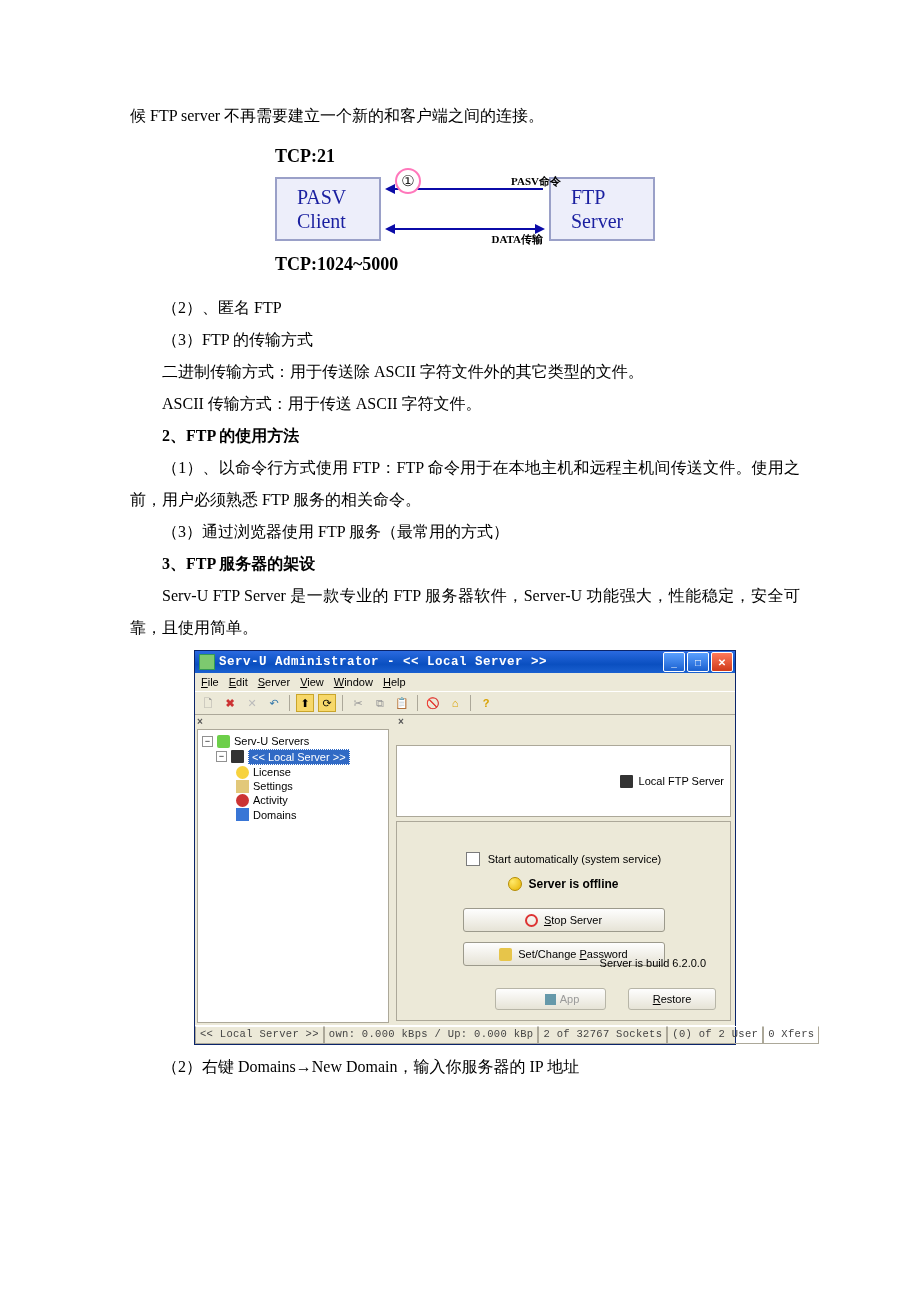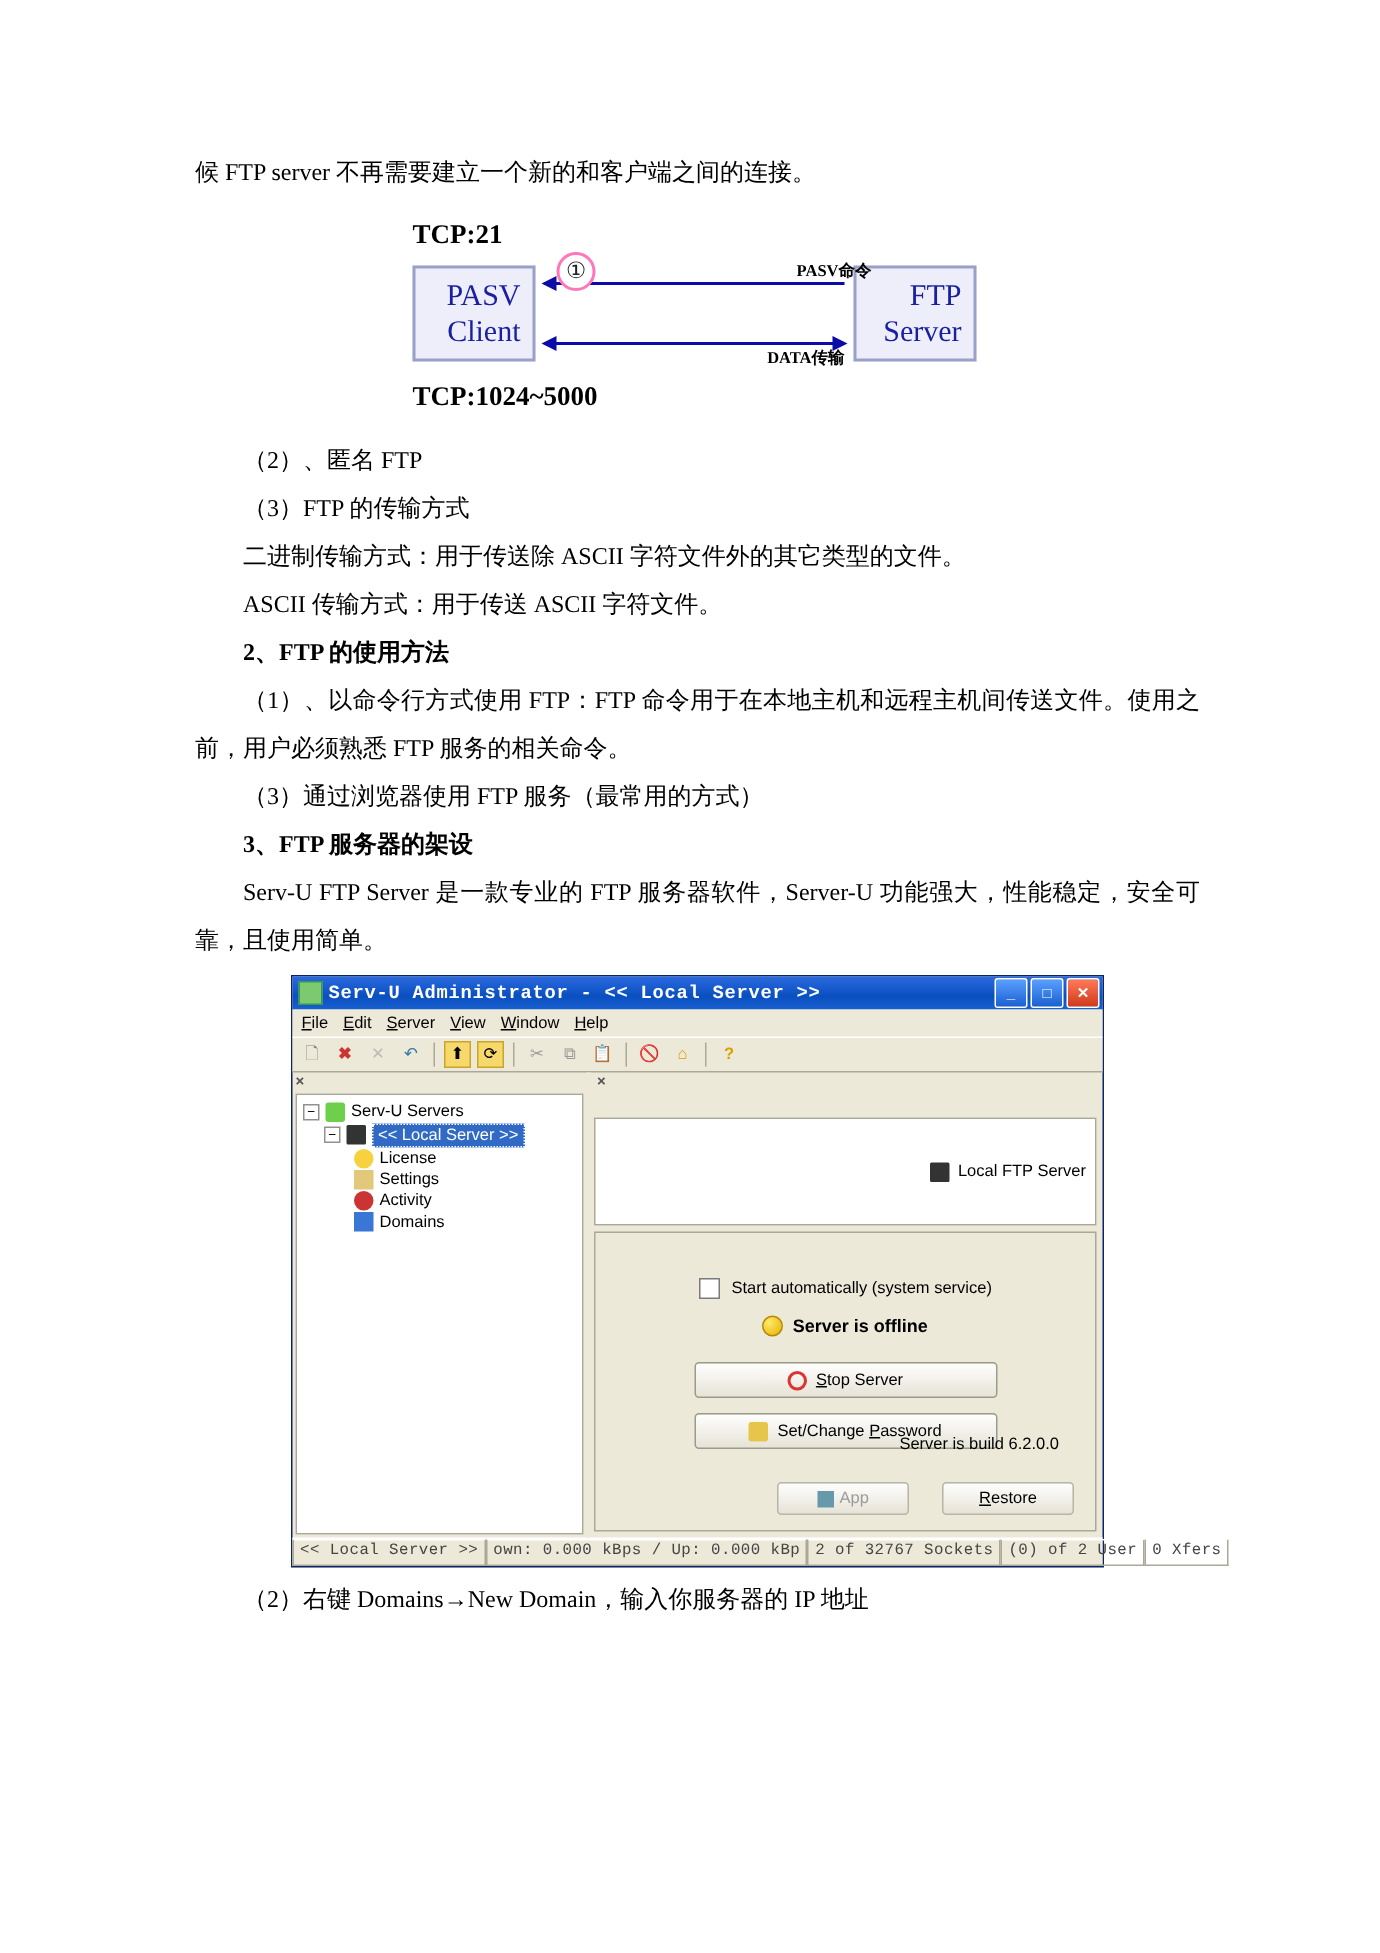--- a/index.html
+++ b/index.html
@@ -33,22 +33,22 @@
   
   .pasv-wrap { flex-direction: column; align-items: flex-end; width: 380px; }
   .pasv-top-label { font-family: "Times New Roman", serif; font-weight: bold; font-size: 18px; margin-right: 18px; margin-bottom: 2px; }
   .pasv-row { display: flex; align-items: center; gap: 6px; }
   .pasv-box {
     border: 2px solid #9aa0c8;
     background: #edeefa;
     color: #1a1fa0;
     font-family: "Times New Roman", serif;
     font-size: 20px;
-    text-align: right;
-    padding: 6px 8px;
+    text-align: left;
+    padding: 6px 20px;
     line-height: 1.2;
     min-width: 62px;
   }
   .pasv-mid {
     position: relative;
     width: 200px;
     height: 66px;
   }
   .pasv-arrow-top, .pasv-arrow-bot {
     position: absolute;
@@ -267,21 +267,21 @@
   }
   .btn-small {
     width: 86px; height: 20px;
     background: linear-gradient(to bottom,#fefefe,#e6e3d6);
     border: 1px solid #b7b5a7;
     border-radius: 3px;
     display: flex; align-items: center; justify-content: center;
     font-size: 11px;
     gap: 4px;
   }
-  .btn-small.disabled { color: #9a9a9a; }
+  .btn-small.disabled { color: #9a9a9a; padding-left: 23px; }
   .btn-small .disk { width: 11px; height: 11px; background: #69a; display: inline-block; }
   .statusbar {
     display: flex;
     border-top: 1px solid #fff;
     background: #ece9d8;
     font-family: "MS Sans Serif", "Courier New", monospace;
     font-size: 10.5px;
     color: #444;
     letter-spacing: 0.3px;
   }

